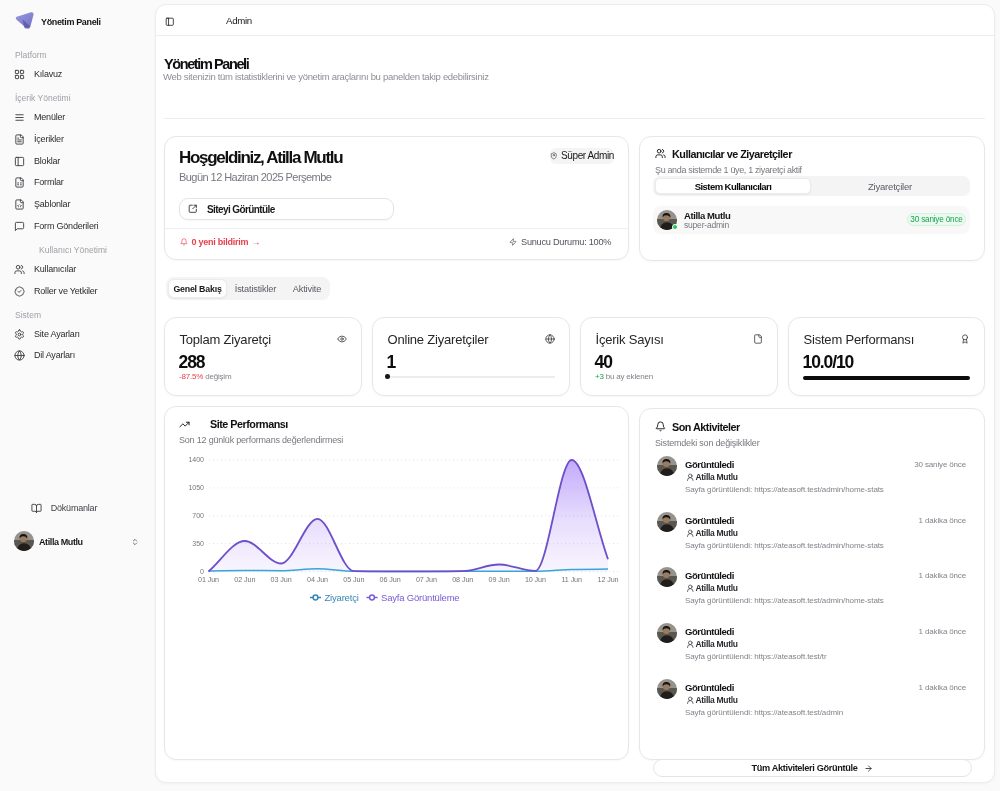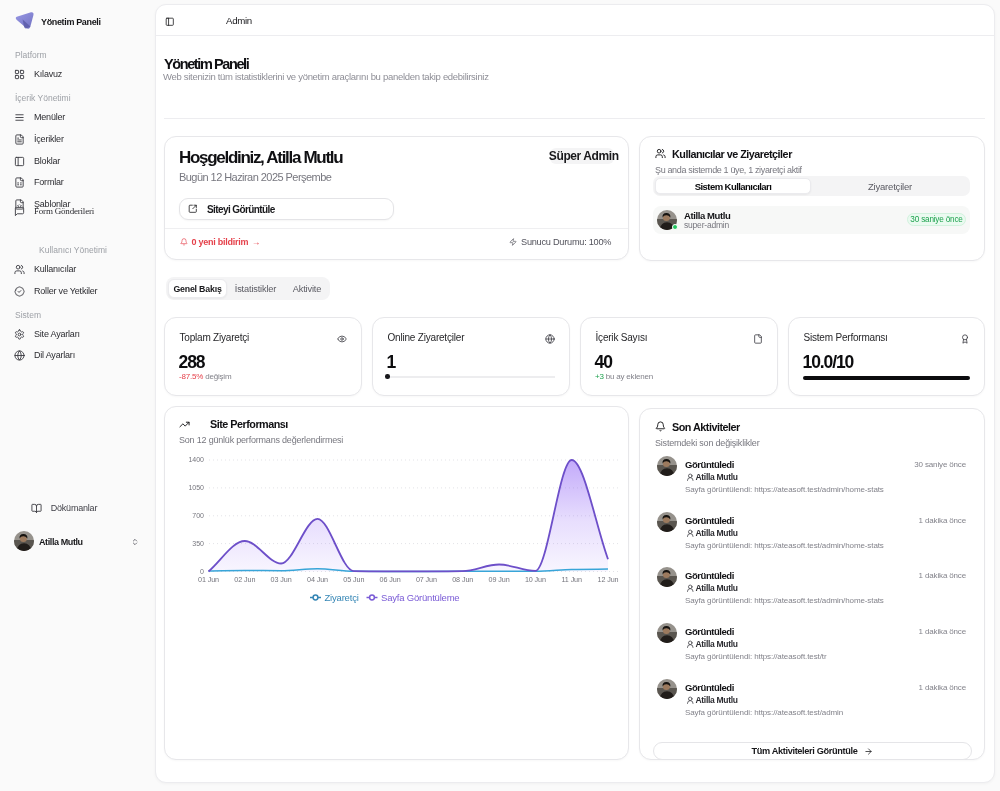--- a/index.html
+++ b/index.html
@@ -81,21 +81,21 @@
   </div>
 <div class="nitem" style="top:197px;">
     <svg viewBox="0 0 24 24">
       <path d="M15 2H6a2 2 0 0 0-2 2v16a2 2 0 0 0 2 2h12a2 2 0 0 0 2-2V7Z"></path>
       <path d="M14 2v4a2 2 0 0 0 2 2h4"></path>
       <path d="m10 13-2 2 2 2"></path>
       <path d="m14 17 2-2-2-2"></path>
     </svg>
     <span>Şablonlar</span>
   </div>
-<div class="nitem" style="top:204px;font-family:Liberation Serif, serif;">
+<div class="nitem" style="top:219px;">
     <svg viewBox="0 0 24 24">
       <path d="M21 15a2 2 0 0 1-2 2H7l-4 4V5a2 2 0 0 1 2-2h14a2 2 0 0 1 2 2z"></path>
     </svg>
     <span>Form Gönderileri</span>
   </div>
 <div class="slabel" style="top:245px;padding-left:24px;">Kullanıcı Yönetimi</div>
 <div class="nitem" style="top:262px;">
     <svg viewBox="0 0 24 24">
       <path d="M16 21v-2a4 4 0 0 0-4-4H6a4 4 0 0 0-4 4v2"></path>
       <circle cx="9" cy="7" r="4"></circle>
@@ -168,21 +168,21 @@
 <div class="abs" style="left:163px;top:70.8px;font-size:9.5px;letter-spacing:-.3px;color:#8e8e96;">Web sitenizin tüm istatistiklerini ve yönetim araçlarını bu panelden takip edebilirsiniz</div>
 <div class="abs" style="left:164px;top:118px;width:821px;height:1px;background:#ededf0;"></div>
 
 <div class="card" style="left:164px;top:136px;width:465px;height:124px;"></div>
 <div class="abs" style="left:179px;top:147.5px;font-size:17px;font-weight:700;letter-spacing:-1.3px;color:#101013;">Hoşgeldiniz, Atilla Mutlu</div>
 <div class="abs" style="left:550px;top:148px;width:64px;height:15.5px;background:#f4f4f5;border-radius:6px;display:flex;align-items:center;justify-content:center;gap:3.5px;white-space:nowrap;">
   <svg width="7.5" height="7.5" viewBox="0 0 24 24" fill="none" stroke="#3f3f46" stroke-width="2" stroke-linecap="round" stroke-linejoin="round">
       <path d="M20 13c0 5-3.5 7.5-7.66 8.95a1 1 0 0 1-.67-.01C7.5 20.5 4 18 4 13V6a1 1 0 0 1 1-1c2 0 4.5-1.2 6.24-2.72a1.17 1.17 0 0 1 1.52 0C14.51 3.81 17 5 19 5a1 1 0 0 1 1 1z"></path>
       <circle cx="12" cy="10" r="2.3"></circle>
     </svg>
-  <span style="font-size:12px;font-weight:700;letter-spacing:-.4px;color:#18181b;">Süper Admin</span>
+  <span style="font-size:10px;font-weight:400;letter-spacing:-.4px;color:#18181b;">Süper Admin</span>
 </div>
 <div class="abs" style="left:179px;top:171px;font-size:11px;letter-spacing:-.55px;color:#77777f;">Bugün 12 Haziran 2025 Perşembe</div>
 <div class="abs" style="left:179px;top:198px;width:215px;height:22px;background:#fff;border:1px solid #e4e4e7;border-radius:9px;box-shadow:0 1px 2px rgba(0,0,0,.04);display:flex;align-items:center;gap:10px;padding-left:7.5px;">
   <svg width="9.5" height="9.5" viewBox="0 0 24 24" fill="none" stroke="#18181b" stroke-width="2" stroke-linecap="round" stroke-linejoin="round">
       <path d="M21 13v6a2 2 0 0 1-2 2H5a2 2 0 0 1-2-2V5a2 2 0 0 1 2-2h6"></path>
       <path d="m21 3-9 9"></path>
       <path d="M15 3h6v6"></path>
     </svg>
   <span style="font-size:10px;font-weight:600;letter-spacing:-.6px;color:#18181b;">Siteyi Görüntüle</span>
 </div>
@@ -243,21 +243,21 @@
 </div>
 <div class="abs" style="left:232px;top:279px;width:47px;height:19px;display:flex;align-items:center;justify-content:center;">
     <span style="font-size:9.2px;letter-spacing:-.15px;color:#5a5a62;">İstatistikler</span>
   </div>
 <div class="abs" style="left:289px;top:279px;width:36px;height:19px;display:flex;align-items:center;justify-content:center;">
     <span style="font-size:9.2px;letter-spacing:-.15px;color:#5a5a62;">Aktivite</span>
   </div>
 
 <style>
 .stat { position:absolute; top:317px; width:198px; height:79px; background:#fff; border:1px solid #e7e7ea; border-radius:12px; box-shadow:0 1px 2px rgba(0,0,0,.03); }
-.stlabel { position:absolute; font-size:10px; font-weight:500; color:#27272a; letter-spacing:-.2px; }
+.stlabel { position:absolute; font-size:13px; font-weight:500; color:#27272a; letter-spacing:-.2px; }
 .stnum { position:absolute; font-size:17.5px; font-weight:700; color:#0c0c0e; letter-spacing:-1.1px; }
 .stsub { position:absolute; font-size:8px; letter-spacing:-.2px; color:#82828a; }
 .sticon { position:absolute; width:10px; height:10px; fill:none; stroke:#3f3f46; stroke-width:2; stroke-linecap:round; stroke-linejoin:round; }
 </style>
 <div class="stat" style="left:164px;"></div>
 <div class="stlabel" style="left:179.5px;top:332px;">Toplam Ziyaretçi</div>
 <svg class="sticon" style="left:336.5px;top:333.5px;" viewBox="0 0 24 24">
     <path d="M2.062 12.348a1 1 0 0 1 0-.696 10.75 10.75 0 0 1 19.876 0 1 1 0 0 1 0 .696 10.75 10.75 0 0 1-19.876 0"></path>
     <circle cx="12" cy="12" r="3"></circle>
   </svg>
@@ -438,19 +438,19 @@
     </g>
   </svg>
 <div class="abs" style="left:685px;top:682px;font-size:9.5px;font-weight:700;letter-spacing:-.45px;color:#141417;">Görüntüledi</div>
 <svg class="abs" style="left:685.5px;top:696px;" width="8.5" height="8.5" viewBox="0 0 24 24" fill="none" stroke="#3f3f46" stroke-width="2.2" stroke-linecap="round" stroke-linejoin="round">
     <circle cx="12" cy="8" r="5"></circle>
     <path d="M20 21a8 8 0 0 0-16 0"></path>
   </svg>
 <div class="abs" style="left:695.5px;top:695px;font-size:8.5px;font-weight:600;letter-spacing:-.3px;color:#2c2c31;">Atilla Mutlu</div>
 <div class="abs" style="left:685px;top:708px;font-size:8px;letter-spacing:-.1px;color:#83838b;">Sayfa görüntülendi: https://ateasoft.test/admin</div>
 <div class="abs" style="right:34px;top:683px;font-size:8px;letter-spacing:-.15px;color:#83838b;">1 dakika önce</div>
-<div class="abs" style="left:653px;top:742px;width:319px;height:18px;border:1px solid #e5e5e8;border-radius:9px;background:#fff;display:flex;align-items:center;justify-content:center;gap:7px;">
+<div class="abs" style="left:653px;top:759px;width:319px;height:18px;border:1px solid #e5e5e8;border-radius:9px;background:#fff;display:flex;align-items:center;justify-content:center;gap:7px;">
   <span style="font-size:9.2px;font-weight:600;letter-spacing:-.35px;color:#18181b;">Tüm Aktiviteleri Görüntüle</span>
   <svg width="9" height="9" viewBox="0 0 24 24" fill="none" stroke="#18181b" stroke-width="2" stroke-linecap="round" stroke-linejoin="round">
       <path d="M5 12h14"></path>
       <path d="m12 5 7 7-7 7"></path>
     </svg>
 </div>
 
 </body></html>

